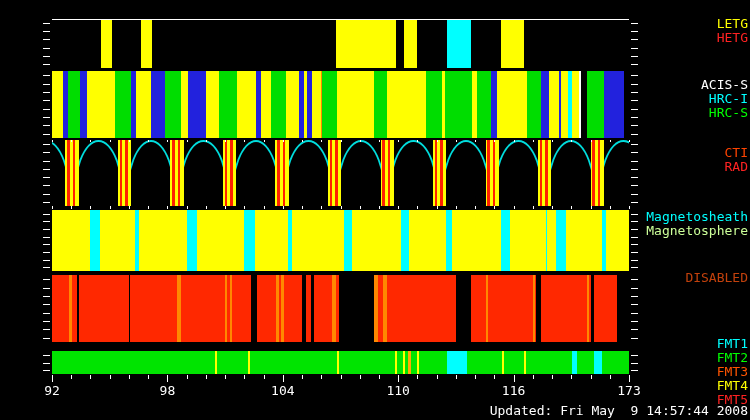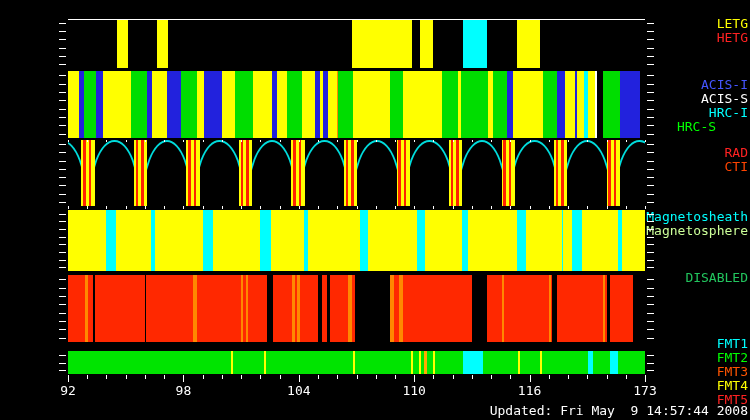--- a/index.html
+++ b/index.html
@@ -1,18 +1,18 @@
 <!DOCTYPE html>
 <html><head>
 <meta charset="utf-8">
 <style>
   html,body{margin:0;padding:0;background:#000;}
   .screen{position:relative;width:750px;height:420px;background:#000;overflow:hidden;
           font-family:"DejaVu Sans Mono",monospace;}
-  .plot{position:absolute;left:68px;top:0;width:577px;height:420px;}
+  .plot{position:absolute;left:52px;top:0;width:577px;height:420px;}
   .band{position:absolute;left:0;width:100%;overflow:hidden;}
   #band-gratings{top:19px;height:48px;border-top:1px solid #fff;}
   #band-instruments{top:71px;height:67px;}
   #band-altitude{top:140px;height:66px;}
   #band-geometry{top:210px;height:61px;}
   #band-radmon{top:275px;height:67px;}
   #band-fmt{top:351px;height:23px;}
   .tickrow{position:absolute;left:0;width:100%;z-index:6;}
   #ticks-alt-top{top:140px;height:3px;}
   #ticks-alt-bottom{top:206px;height:3px;}
@@ -391,20 +391,20 @@
       <div class="sidetick" style="right: -9px; top: 337.812px;"></div>
       <div class="sidetick" style="left: -9px; top: 354.833px;"></div>
       <div class="sidetick" style="right: -9px; top: 354.833px;"></div>
       <div class="sidetick" style="left: -9px; top: 362.5px;"></div>
       <div class="sidetick" style="right: -9px; top: 362.5px;"></div>
       <div class="sidetick" style="left: -9px; top: 370.167px;"></div>
       <div class="sidetick" style="right: -9px; top: 370.167px;"></div>
     </div>
 
   <div class="band-labels" style="top:17px"><div class="" style="color: rgb(255, 255, 0);">LETG</div><div class="" style="color: rgb(255, 34, 34);">HETG</div></div>
-  <div class="band-labels" style="top:78px"><div class="" style="color: rgb(68, 85, 255);">ACIS-I</div><div class="" style="color: rgb(255, 255, 255);">ACIS-S</div><div class="" style="color: rgb(0, 255, 255);">HRC-I</div><div class="" style="color: rgb(0, 255, 0); text-align: center;">HRC-S</div></div>
-  <div class="band-labels" style="top:146px"><div class="" style="color: rgb(255, 34, 34);">RAD</div><div class="" style="color: rgb(255, 68, 0);">CTI</div></div>
+  <div class="band-labels" style="top:78px"><div class="" style="color: rgb(255, 255, 255);">ACIS-S</div><div class="" style="color: rgb(0, 255, 255);">HRC-I</div><div class="" style="color: rgb(0, 255, 0);">HRC-S</div></div>
+  <div class="band-labels" style="top:146px"><div class="" style="color: rgb(255, 68, 0);">CTI</div><div class="" style="color: rgb(255, 34, 34);">RAD</div></div>
   <div class="band-labels" style="top:210px"><div class="" style="color: rgb(0, 255, 255);">Magnetosheath</div><div class="" style="color: rgb(204, 255, 153);">Magnetosphere</div></div>
-  <div class="band-labels" style="top:271px"><div class="" style="color: #22c55e;">DISABLED</div></div>
+  <div class="band-labels" style="top:271px"><div class="" style="color: #c2410c;">DISABLED</div></div>
   <div class="band-labels" style="top:337px"><div class="" style="color: rgb(0, 255, 255);">FMT1</div><div class="" style="color: rgb(0, 255, 0);">FMT2</div><div class="" style="color: rgb(255, 85, 0);">FMT3</div><div class="" style="color: rgb(255, 255, 0);">FMT4</div><div class="" style="color: rgb(255, 34, 34);">FMT5</div></div>
 
   <div class="updated">Updated: Fri May  9 14:57:44 2008</div>
 </div>
 
 </body></html>

